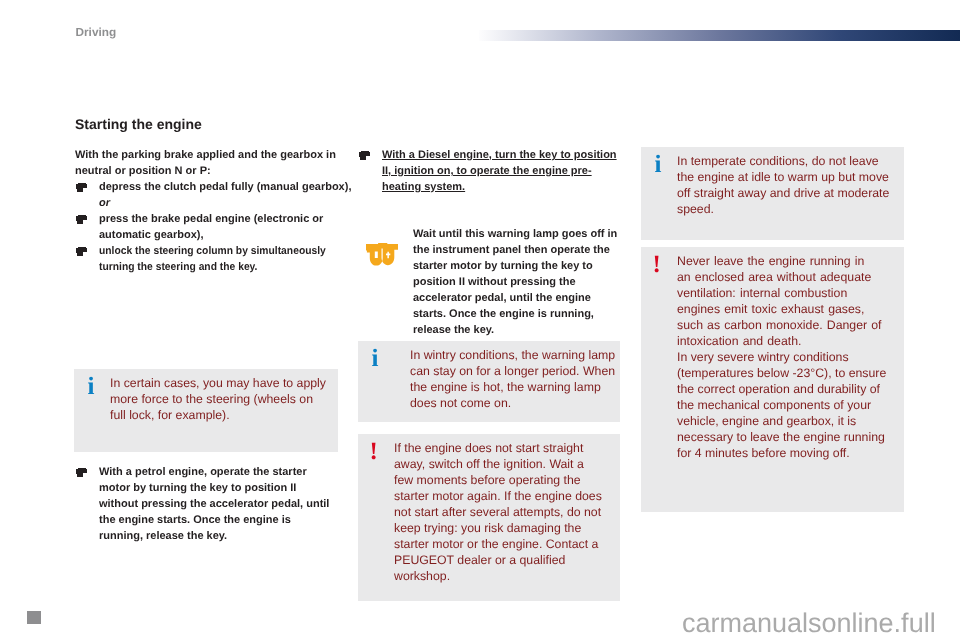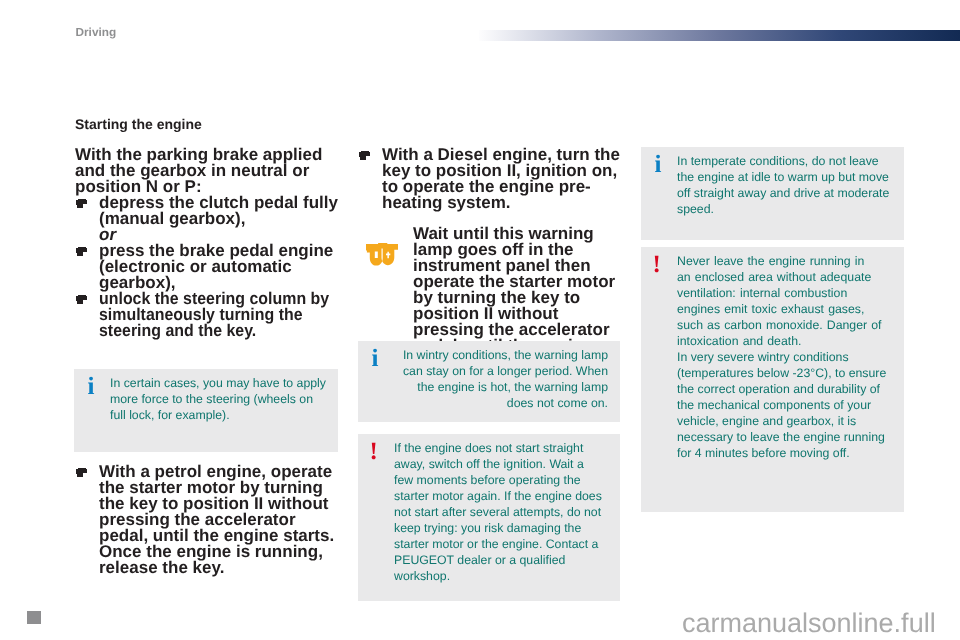--- a/index.html
+++ b/index.html
@@ -26,41 +26,41 @@
   }
 
   
   .page-title{
     position:absolute;left:75px;top:114px;
     font-size:14px;line-height:20px;font-weight:bold;color:#231f20;
   }
 
   
   .body-text{
-    position:absolute;font-size:17px;line-height:16px;
+    position:absolute;font-size:11px;line-height:16px;
     font-weight:bold;color:#231f20;
   }
   .lead{margin:0;}
   ul.bullets{list-style:none;margin:0;padding:0;}
   ul.bullets li{position:relative;padding-left:24px;margin:0;}
   .bullet-icon{position:absolute;left:0.9px;top:4.1px;width:11px;height:8.6px;line-height:0;}
   li.condensed .cx{display:inline-block;transform:scaleX(0.937);transform-origin:left top;}
 
   
   .note{
     position:absolute;background:#e9e9ea;box-sizing:border-box;
   }
   .note .sym{
     position:absolute;font-weight:bold;line-height:1;
     font-family:"Liberation Serif", serif;
   }
   .sym-i{color:#0b80c4;}
   .sym-excl{color:#d9071f;}
   .note .ntext{
-    position:absolute;font-size:12.3px;line-height:16px;color:#0f766e;
+    position:absolute;font-size:12.3px;line-height:16px;color:#7f1d1d;
     font-weight:normal;
   }
 
   
   .lamp-icon{position:absolute;}
 
   
   .page-marker{position:absolute;left:27px;top:611px;width:14px;height:13px;background:#8e8e90;}
   .watermark{
     position:absolute;left:682px;top:610px;
@@ -117,21 +117,21 @@
         <span class="bullet-icon">
           <svg viewBox="0 0 11 8.6" width="11" height="8.6" shape-rendering="crispEdges">
               <path d="M2.3 0 H9.9 V1.1 H11 V5.1 H7.2 V6.1 H6.8 V8.6 H1.3 V6.1 H0 V1.1 H2.3 Z" fill="#231f20"></path>
             </svg>
         </span>
         <span>With a petrol engine, operate the starter motor by turning the key to position II without pressing the accelerator pedal, until the engine starts. Once the engine is running, release the key.</span>
       </li>
     </ul>
   </div>
 
-  <div class="body-text" style="left:358px;top:147px;width:264px;">
+  <div class="body-text" style="left:358px;top:147px;width:264px;text-decoration:underline;">
     <ul class="bullets">
       <li>
         <span class="bullet-icon">
           <svg viewBox="0 0 11 8.6" width="11" height="8.6" shape-rendering="crispEdges">
               <path d="M2.3 0 H9.9 V1.1 H11 V5.1 H7.2 V6.1 H6.8 V8.6 H1.3 V6.1 H0 V1.1 H2.3 Z" fill="#231f20"></path>
             </svg>
         </span>
         <span>With a Diesel engine, turn the key to position II, ignition on, to operate the engine pre-heating system.</span>
       </li>
     </ul>
@@ -139,21 +139,21 @@
 
   <span class="lamp-icon" style="left:366px;top:243px;width:32px;height:23px;line-height:0;">
     <svg width="32" height="23" viewBox="0 0 32 23">
       <path fill="#f5a81c" fill-rule="evenodd" d="M0 0.9 H12.1 V0 H21.3 V0.9 H32 V6.7 H28.3 V14.3 C28.3 18.9 25.5 22.2 21.9 22.2 C18.3 22.2 15.5 18.9 15.5 14.3 V5.4 H16.7 V14.9 C16.7 19.5 13.9 22.6 10.3 22.6 C6.7 22.6 3.8 19.5 3.8 14.9 V9.4 H0.9 V7.6 H0 Z M8.8 8.6 H11.8 V14.9 H8.8 Z M21.4 8.8 H22.9 V10.5 H24.3 V12.2 H22.9 V15.3 H21.4 V12.2 H20.0 V10.5 H21.4 Z"></path>
     </svg>
   </span>
   <div class="body-text" style="left:413px;top:226px;width:206px;">Wait until this warning lamp goes off in the instrument panel then operate the starter motor by turning the key to position II without pressing the accelerator pedal, until the engine starts. Once the engine is running, release the key.</div>
 
   <div class="note" style="left:358px;top:341px;width:262px;height:81px;">
     <span class="sym sym-i" style="left:13.5px;top:5px;font-size:25px;">i</span>
-    <span class="ntext" style="left:36px;top:5.8px;width:214px;text-align:right;">In wintry conditions, the warning lamp can stay on for a longer period. When the engine is hot, the warning lamp does not come on.</span>
+    <span class="ntext" style="left:52px;top:5.8px;width:214px;">In wintry conditions, the warning lamp can stay on for a longer period. When the engine is hot, the warning lamp does not come on.</span>
   </div>
 
   <div class="note" style="left:358px;top:434px;width:262px;height:167px;">
     <span class="sym sym-excl" style="left:11.5px;top:5px;font-size:25px;">!</span>
     <span class="ntext" style="left:36px;top:5.8px;width:211px;">If the engine does not start straight away, switch off the ignition. Wait a few moments before operating the starter motor again. If the engine does not start after several attempts, do not keep trying: you risk damaging the starter motor or the engine. Contact a PEUGEOT dealer or a qualified workshop.</span>
   </div>
 
   <div class="note" style="left:641px;top:147px;width:263px;height:93px;">
     <span class="sym sym-i" style="left:13.5px;top:5px;font-size:25px;">i</span>
     <span class="ntext" style="left:36px;top:5.8px;width:214px;">In temperate conditions, do not leave the engine at idle to warm up but move off straight away and drive at moderate speed.</span>

